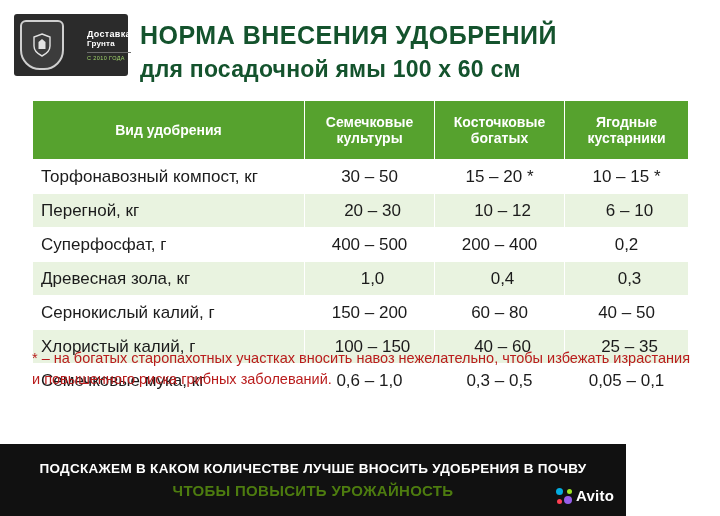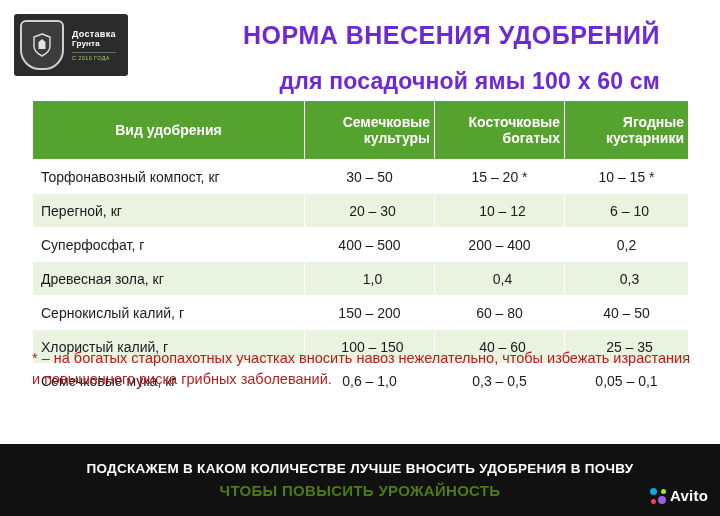--- a/index.html
+++ b/index.html
@@ -41,21 +41,21 @@
     background: #3c3c3c;
     border: 2px solid #cfcfcf;
     border-radius: 6px 6px 20px 20px;
     display: flex;
     align-items: center;
     justify-content: center;
     flex: none;
   }
   .logo-shield svg { display:block; }
   .logo-text {
-    margin-left: 8px;
+    margin-left: 23px;
     color: #ffffff;
     line-height: 1.15;
   }
   .logo-title {
     font-size: 9px;
     font-weight: bold;
     letter-spacing: 0.3px;
     white-space: nowrap;
   }
   .logo-sub {
@@ -73,35 +73,35 @@
     letter-spacing: 0.4px;
     white-space: nowrap;
   }
 
   
   .heading {
     position: absolute;
     left: 140px;
     top: 22px;
     width: 520px;
-    text-align: right;
-    color: #6d28d9;
+    text-align: left;
+    color: #14532d;
   }
   .heading .line1 {
     font-size: 25px;
     font-weight: bold;
     letter-spacing: 0.5px;
     line-height: 1.1;
   }
   .heading .line2 {
     font-size: 23px;
     font-weight: bold;
     letter-spacing: 0.2px;
     line-height: 1.15;
-    margin-top: 18px;
+    margin-top: 6px;
   }
 
   
   .table-wrap {
     position: absolute;
     left: 32px;
     top: 100px;
     width: 656px;
   }
   table.norms {
@@ -110,29 +110,29 @@
     table-layout: fixed;
   }
   table.norms th {
     background: #56a22e;
     color: #ffffff;
     font-size: 14px;
     font-weight: bold;
     line-height: 1.15;
     padding: 6px 4px;
     border: 1px solid #ffffff;
-    text-align: right;
+    text-align: center;
     height: 46px;
     vertical-align: middle;
   }
   table.norms th.first-col {
     text-align: center;
   }
   table.norms td {
-    font-size: 14px;
+    font-size: 17px;
     color: #1b1b1b;
     padding: 4px 6px;
     border: 1px solid #ffffff;
     text-align: center;
     height: 25px;
     vertical-align: middle;
   }
   table.norms td.label {
     text-align: left;
     padding-left: 8px;
@@ -153,21 +153,21 @@
     font-size: 14.5px;
     color: #b91c1c;
     line-height: 1.45;
   }
 
   
   .bottom-bar {
     position: absolute;
     left: 0;
     bottom: 0;
-    width: 720px;
+    width: 626px;
     height: 72px;
     background: #111111;
     display: flex;
     flex-direction: column;
     align-items: center;
     justify-content: center;
   }
   .bar-line1 {
     color: #ffffff;
     font-size: 13.5px;

